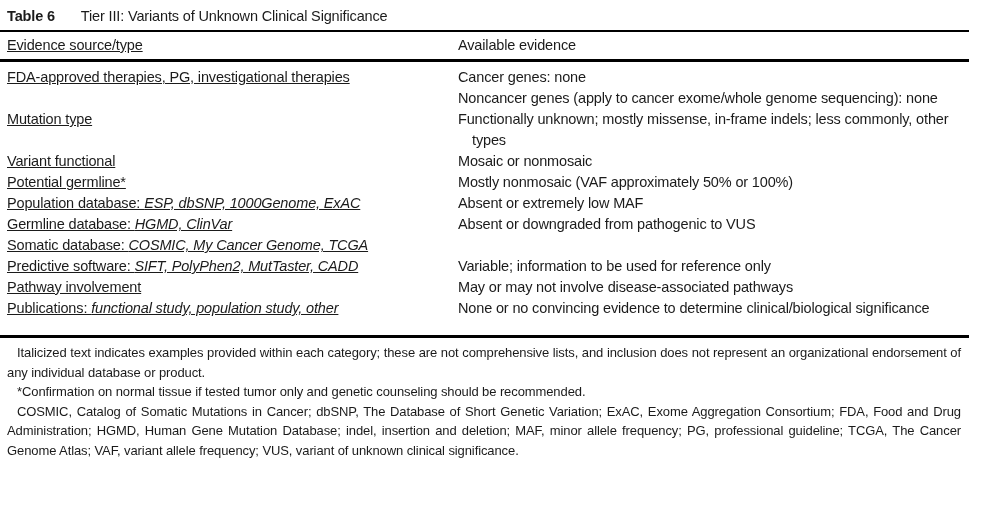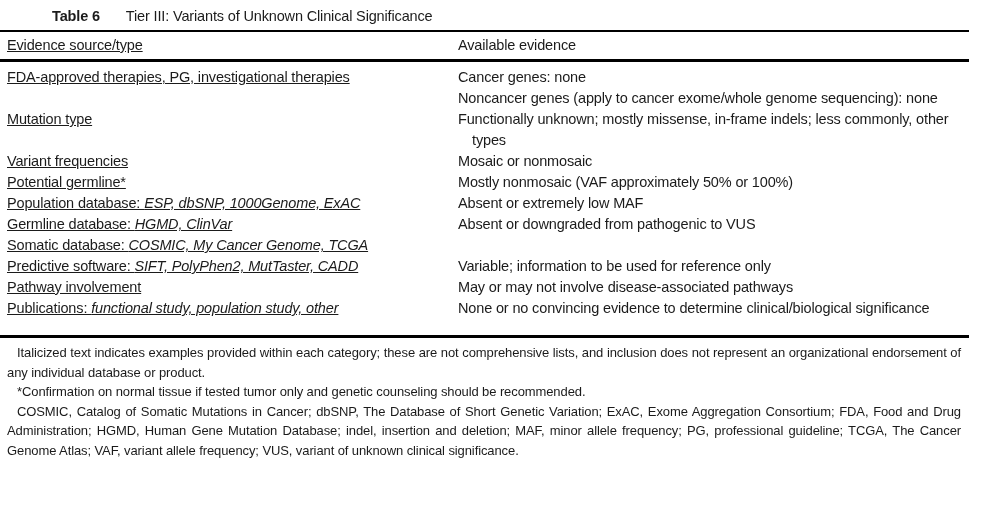--- a/index.html
+++ b/index.html
@@ -20,21 +20,20 @@
   .tablewrap { width: 969px; }
 
   .rule-thin  { height: 2px; background: #000; }
   .rule-thick { height: 3px; background: #000; }
 
   .caption {
     padding: 6px 0 3px 7px;
     font-size: 14.5px;
     line-height: 21px;
     letter-spacing: -0.15px;
-    margin-left: 45px;
   }
   .caption .cap-label { font-weight: bold; margin-right: 26px; }
 
   .head-row {
     display: flex;
     padding: 3px 0 3px 0;
     font-size: 14.5px;
     line-height: 21px;
     letter-spacing: -0.15px;
   }
@@ -99,21 +98,21 @@
         <div class="cell col-left">
           <p><span>Mutation type</span><span class="it"></span></p>
         </div>
         <div class="cell col-right">
           <p>Functionally unknown; mostly missense, in-frame indels; less commonly, other types</p>
         </div>
       </div>
 
       <div class="row">
         <div class="cell col-left">
-          <p><span>Variant frequencies</span><span class="it"></span></p>
+          <p><span>Variant functional</span><span class="it"></span></p>
         </div>
         <div class="cell col-right">
           <p>Mosaic or nonmosaic</p>
         </div>
       </div>
 
       <div class="row">
         <div class="cell col-left">
           <p><span>Potential germline*</span><span class="it"></span></p>
         </div>

